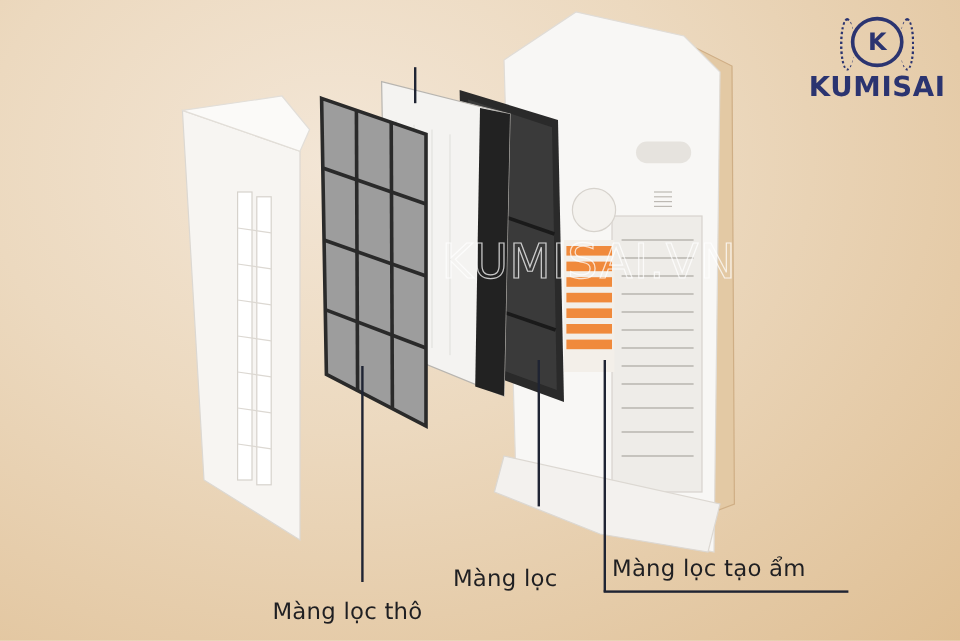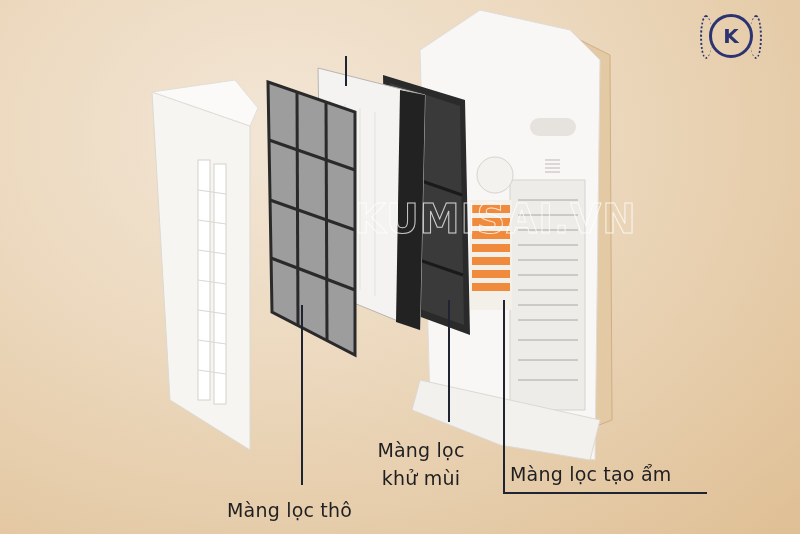--- a/index.html
+++ b/index.html
@@ -6,21 +6,21 @@
   body {
     width:800px; height:534px; overflow:hidden; position:relative;
     background: radial-gradient(ellipse at 35% 25%, #f3e6d6 0%, #ecd9bf 40%, #dfbf94 100%);
     font-family: "DejaVu Sans", sans-serif;
   }
   .stage { position:absolute; inset:0; }
   .label {
     position:absolute; color:#1f1f22; font-size:19px; line-height:24px;
     letter-spacing:0.2px; white-space:nowrap; font-family:"DejaVu Sans", sans-serif;
   }
-  .label.center { text-align:center; }
+  .label.center { text-align:center;margin-top:32px; }
   .leader { position:absolute; background:#1f2433; }
   .logo {
     position:absolute; left:676px; top:14px; width:110px; height:72px;
     display:flex; flex-direction:column; align-items:center;
   }
   .logo-emblem {
     width:38px; height:38px; border-radius:50%; border:3px solid #2b3470;
     display:flex; align-items:center; justify-content:center; position:relative;
   }
   .logo-emblem span {
@@ -30,22 +30,22 @@
     content:""; position:absolute; top:-2px; width:10px; height:40px;
     border:2px dotted #2b3470; border-radius:50%;
   }
   .logo-emblem:before { left:-12px; border-right:none; }
   .logo-emblem:after { right:-12px; border-left:none; }
   .logo-text {
     margin-top:4px; font-family:"DejaVu Sans", sans-serif; font-weight:bold;
     font-size:23px; color:#2b3470; letter-spacing:0.5px;
   }
   .watermark {
-    position:absolute; left:355px; top:196px; font-family:"DejaVu Sans", sans-serif;
-    font-size:40px; font-weight:bold; color:transparent;
+    position:absolute; left:368px; top:196px; font-family:"DejaVu Sans", sans-serif;
+    font-size:40px; font-weight:normal; color:transparent;
     -webkit-text-stroke:1px rgba(255,255,255,0.75); letter-spacing:1px;
   }
 </style>
 </head>
 <body>
 
 <div class="stage">
 
   <svg width="800" height="534" style="position:absolute;left:0;top:0;">
 
@@ -140,23 +140,23 @@
   <div class="watermark">KUMISAI.VN</div>
 
   <div class="leader" style="left:345px;top:56px;width:1.5px;height:30px;"></div>
   <div class="leader" style="left:448px;top:300px;width:1.5px;height:122px;"></div>
   <div class="leader" style="left:301px;top:305px;width:1.5px;height:180px;"></div>
   <div class="leader" style="left:503px;top:300px;width:1.5px;height:193px;"></div>
   <div class="leader" style="left:503px;top:492px;width:204px;height:1.5px;"></div>
 
   <div class="label center" style="left:366px;top:438px;width:110px;">
     <div>Màng lọc</div>
-    <div style="margin-top:4px;">khử mùi</div>
   </div>
   <div class="label" style="left:227px;top:498px;">Màng lọc thô</div>
   <div class="label" style="left:510px;top:462px;">Màng lọc tạo ẩm</div>
 
   <div class="logo">
     <div class="logo-emblem">
       <span>K</span>
     </div>
+    <div class="logo-text">KUMISAI</div>
   </div>
 </div>
 
 </body></html>

